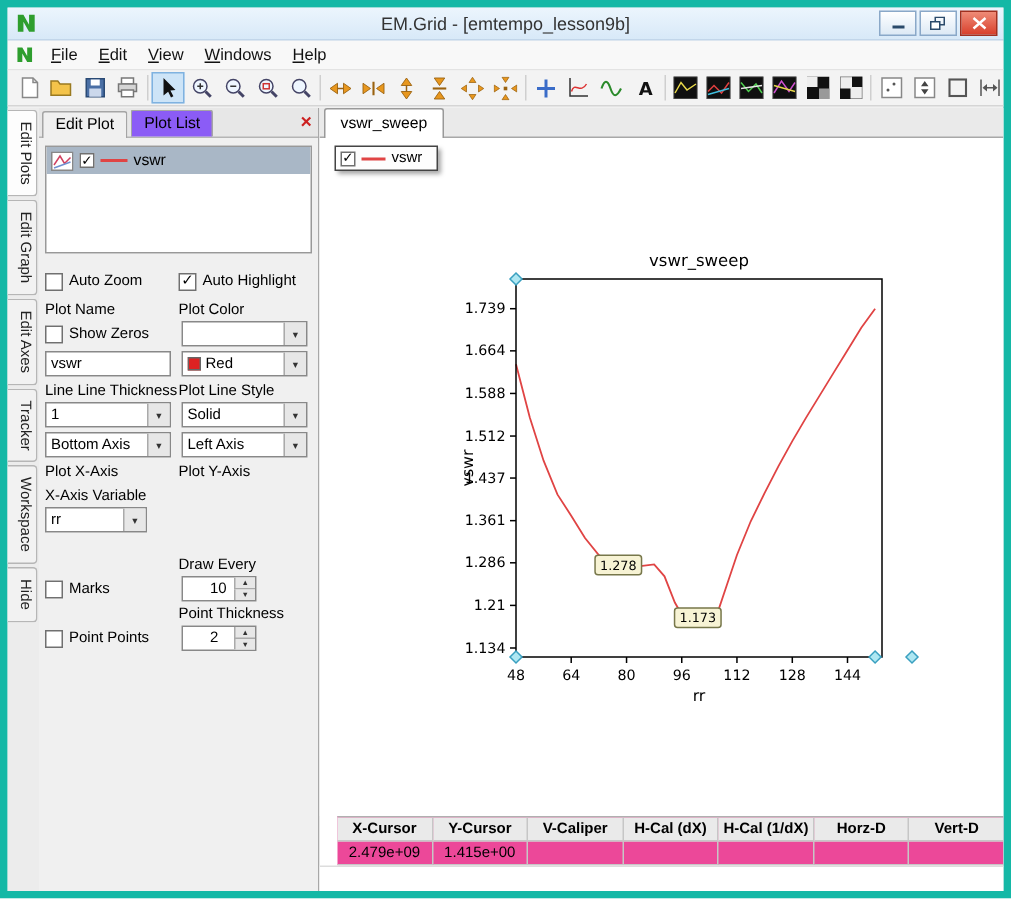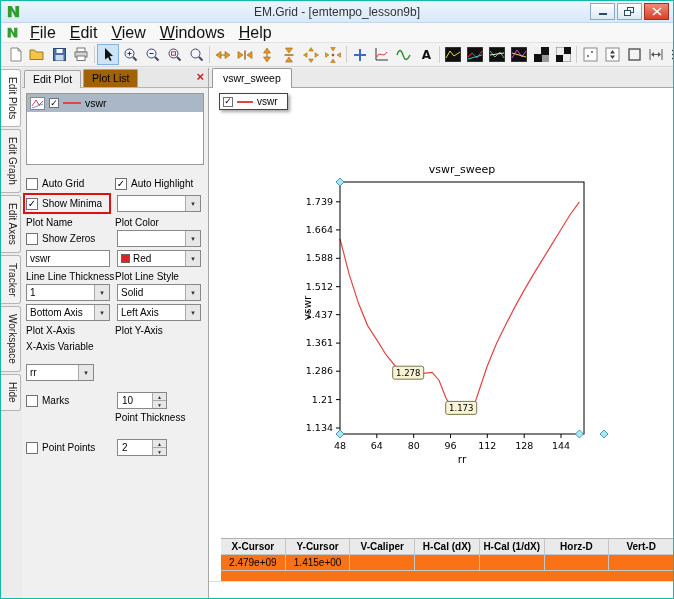--- a/index.html
+++ b/index.html
@@ -1,51 +1,51 @@
 <!DOCTYPE html>
 <html><head>
 <meta charset="utf-8">
 <style>
   *{margin:0;padding:0;box-sizing:border-box}
   html,body{width:674px;height:599px}
   body{font-family:"Liberation Sans",sans-serif;font-size:11px;color:#000;background:#fff}
-  .window{position:relative;width:674px;height:599px;border:1px solid #14b8a6;background:#f0f0f0;overflow:hidden}
+  .window{position:relative;width:674px;height:599px;border:5px solid #14b8a6;background:#f0f0f0;overflow:hidden}
 
   
   .titlebar{position:relative;height:22px;background:linear-gradient(#ecf5fd,#d8e9f8);display:flex;align-items:center;border-bottom:1px solid #c2d6ea}
   .titlebar .app-icon{margin-left:5px;z-index:2;display:flex}
   .titlebar .title{position:absolute;left:0;right:0;text-align:center;font-size:12px;color:#333}
   .winbtns{position:absolute;right:4px;top:2px;display:flex;gap:2px;z-index:2}
   .wbtn{width:25px;height:17px;border:1px solid #8aa8c8;background:linear-gradient(#ffffff,#dce9f5);display:flex;align-items:center;justify-content:center}
   .wbtn.close{background:linear-gradient(#ef8b77,#d8402c);border-color:#a03020}
 
   
   .menubar{height:20px;background:#f8f8f8;display:flex;align-items:center;padding-left:3px;border-bottom:1px solid #e3e3e3}
   .menubar .child-icon{display:flex;margin:0 4px 0 2px}
-  .menuitem{padding:16px 7px;font-size:16px;color:#111}
+  .menuitem{padding:16px 7px;font-size:11px;color:#111}
 
   
   .toolbar{height:24px;background:#f3f3f3;border-bottom:1px solid #d5d5d5;display:flex;align-items:center;padding:0 3px}
   .tbtn{width:22px;height:21px;display:flex;align-items:center;justify-content:center;flex:0 0 auto}
   .tbtn.active{background:#cde4f7;border:1px solid #7fb2e0}
   .tsep{width:1px;height:17px;background:#cfcfcf;margin:0 2px;flex:0 0 auto}
   .rightgroup{margin-left:auto;display:flex;align-items:center}
 
   
   .appbody{position:absolute;top:67px;left:0;right:0;bottom:0;display:flex}
 
   
   .tabstrip{width:21px;background:#ececec;padding-top:1px;display:flex;flex-direction:column}
   .vtab{writing-mode:vertical-rl;font-size:10px;color:#222;background:#f2f2f2;border:1px solid #b6b6b6;border-left:none;border-radius:0 3px 3px 0;padding:7px 2px;margin-bottom:2px;width:20px;text-align:center}
   .vtab.active{background:#fdfdfd}
 
   
   .sidepanel{width:187px;background:#f0f0f0;border-right:1px solid #a8a8a8;position:relative;display:flex;flex-direction:column}
   .paneltabs{height:20px;display:flex;align-items:flex-end;background:#e7e7e7;position:relative;border-bottom:1px solid #b5b5b5;flex:0 0 auto}
-  .ptab{font-size:10.5px;padding:2px 8px 3px;border:1px solid #a5a5a5;border-bottom:none;background:#a16207;margin-left:2px;border-radius:2px 2px 0 0;position:relative}
+  .ptab{font-size:10.5px;padding:2px 8px 3px;border:1px solid #a5a5a5;border-bottom:none;background:#8b5cf6;margin-left:2px;border-radius:2px 2px 0 0;position:relative}
   .ptab.active{background:#f0f0f0;top:1px}
   .panelclose{position:absolute;right:4px;top:2px;color:#cc2020;font-weight:bold;font-size:13px;line-height:13px;cursor:default}
   .panelbody{padding:5px 4px 0 4px}
 
   .plotlist{height:72px;background:#fff;border:1px solid #999;margin-bottom:10px;overflow:hidden}
   .plotrow{height:18px;background:#a9b7c6;display:flex;align-items:center;gap:4px;padding:0 3px;font-size:10.5px}
   .minithumb{display:flex}
   .linesample{width:18px;border-top:2px solid #e04444}
 
   .prow{display:flex;margin-bottom:3px;align-items:center}
@@ -54,21 +54,21 @@
   .cb{width:12px;height:12px;background:#fff;border:1px solid #707070;display:inline-flex;align-items:center;justify-content:center;font-size:10px;line-height:1;flex:0 0 auto}
   .cb.checked::before{content:"✓"}
   .cb.sm{width:10px;height:10px;font-size:9px}
   .plabel{font-size:10px;white-space:nowrap;margin-bottom:1px}
   .dd{height:17px;border:1px solid #888;background:#fff;display:flex;align-items:center;position:relative;font-size:10px;padding-left:3px;width:84px}
   .ddval{overflow:hidden;white-space:nowrap;flex:1;display:flex;align-items:center;gap:3px}
   .ddarrow{position:absolute;right:0;top:0;bottom:0;width:15px;background:#e7e7e7;border-left:1px solid #aaa;display:flex;align-items:center;justify-content:center;font-size:7px;color:#333}
   .swatch{width:9px;height:9px;background:#dd2222;border:1px solid #666;flex:0 0 auto}
   .tinput{width:84px;height:17px;border:1px solid #888;font-size:10px;padding:0 3px;font-family:"Liberation Sans",sans-serif}
   .pbtn{height:20px;border:1px solid #888;background:linear-gradient(#f9f9f9,#e2e2e2);font-size:10px;padding:0 5px;white-space:nowrap}
-  .spin{width:50px;height:17px;border:1px solid #888;background:#fff;position:relative;font-size:10px;display:flex;align-items:center;padding-left:4px}
+  .spin{width:50px;height:17px;border:1px solid #888;background:#fff;position:relative;font-size:10px;display:flex;align-items:center;padding-left:18px}
   .spbtns{position:absolute;right:0;top:0;bottom:0;width:14px;display:flex;flex-direction:column}
   .spbtns span{flex:1;background:#e7e7e7;border-left:1px solid #aaa;border-bottom:1px solid #aaa;font-size:5px;display:flex;align-items:center;justify-content:center;color:#333}
   .spbtns span:last-child{border-bottom:none}
   .redbox{position:absolute;border:2px solid #e01010;left:-3px;top:-2px;width:88px;height:21px;pointer-events:none}
 
   
   .main{flex:1;position:relative;background:#fff;overflow:hidden}
   .doctabs{height:20px;background:#eaeaea;border-bottom:1px solid #a8a8a8;display:flex;align-items:flex-end;padding-left:3px}
   .dtab{background:#fff;border:1px solid #999;border-bottom:none;padding:3px 10px 4px;font-size:10.5px;border-radius:2px 2px 0 0;position:relative;top:1px}
   .grapharea{position:absolute;top:20px;left:0;right:0;bottom:50px;background:#fff;overflow:hidden}
@@ -81,21 +81,21 @@
   .ylab{text-anchor:end}
   .xlab{text-anchor:middle}
   .alab{font-size:10.5px;text-anchor:middle}
   .mtext{font-size:8.5px;text-anchor:middle;fill:#222}
   .plotrect{fill:none;stroke:#000;stroke-width:1}
   .tk{stroke:#000;stroke-width:1}
   .mlab{fill:#f7f3d4;stroke:#77774a;stroke-width:1}
   .dmd{fill:#aee7f2;stroke:#3aa0c0;stroke-width:1}
 
   
-  .readout{position:absolute;left:12px;right:0;bottom:17px;height:43px;border-top:1px solid #b0b0b0;background:#f97316;font-size:10px}
+  .readout{position:absolute;left:12px;right:0;bottom:17px;height:33px;border-top:1px solid #b0b0b0;background:#ec4899;font-size:10px}
   .rrow{display:flex;height:16px}
   .rrow.hdr .rcell{font-weight:bold;background:#eaeaea}
   .rcell{flex:1;border-right:1px solid #c6c6c6;border-bottom:1px solid #c6c6c6;display:flex;align-items:center;justify-content:center;overflow:hidden;white-space:nowrap}
   .rcell:last-child{border-right:none}
   .bottomstrip{position:absolute;left:0;right:0;bottom:0;height:17px;background:#fff;border-top:1px solid #ddd}
 </style>
 </head>
 <body>
 
 <div class="window">
@@ -364,40 +364,29 @@
               </span>
             <span class="cb sm checked"></span>
             <span class="linesample"></span>
             <span>vswr</span>
           </div>
         </div>
 
         <div class="prow">
           <span class="cell cbrow">
               <span class="cb"></span>
-              <span>Auto Grid</span>
+              <span>Auto Zoom</span>
             </span>
           <span class="cell cbrow">
               <span class="cb checked"></span>
               <span>Auto Highlight</span>
             </span>
         </div>
 
 
-        <div class="prow">
-          <span class="cell cbrow">
-              <span class="redbox"></span>
-              <span class="cb checked"></span>
-              <span>Show Minima</span>
-            </span>
-          <span class="dd">
-              <span class="ddval"></span>
-              <span class="ddarrow">▾</span>
-            </span>
-        </div>
 
         <div class="prow" style="margin-top:5px;margin-bottom:1px">
           <span class="cell plabel">Plot Name</span>
           <span class="cell plabel">Plot Color</span>
         </div>
 
         <div class="prow">
           <span class="cell cbrow">
               <span class="cb"></span>
               <span>Show Zeros</span>
@@ -443,47 +432,51 @@
           <span class="dd">
               <span class="ddval">Left Axis</span>
               <span class="ddarrow">▾</span>
             </span>
         </div>
         <div class="prow" style="margin-top:4px;margin-bottom:1px">
           <span class="cell plabel">Plot X-Axis</span>
           <span class="cell plabel">Plot Y-Axis</span>
         </div>
 
-        <div class="prow" style="margin-top:4px;margin-bottom:11px">
+        <div class="prow" style="margin-top:4px;margin-bottom:1px">
           <span class="cell plabel">X-Axis Variable</span>
         </div>
         <div class="prow">
           <span class="dd" style="width:68px">
               <span class="ddval">rr</span>
               <span class="ddarrow">▾</span>
             </span>
         </div>
 
         <div class="prow" style="margin-top:8px">
         </div>
 
+        <div class="prow" style="margin-top:8px;margin-bottom:1px">
+          <span class="cell"></span>
+          <span class="cell plabel">Draw Every</span>
+        </div>
         <div class="prow">
           <span class="cell cbrow">
               <span class="cb"></span>
               <span>Marks</span>
             </span>
           <span class="spin">
               <span>10</span>
               <span class="spbtns">
                 <span>▲</span>
                 <span>▼</span>
               </span>
             </span>
         </div>
-        <div class="prow" style="margin-top:3px;margin-bottom:15px">
+        <div class="prow" style="margin-top:3px;margin-bottom:1px">
           <span class="cell"></span>
           <span class="cell plabel">Point Thickness</span>
         </div>
         <div class="prow">
           <span class="cell cbrow">
               <span class="cb"></span>
               <span>Point Points</span>
             </span>
           <span class="spin">
               <span>2</span>

